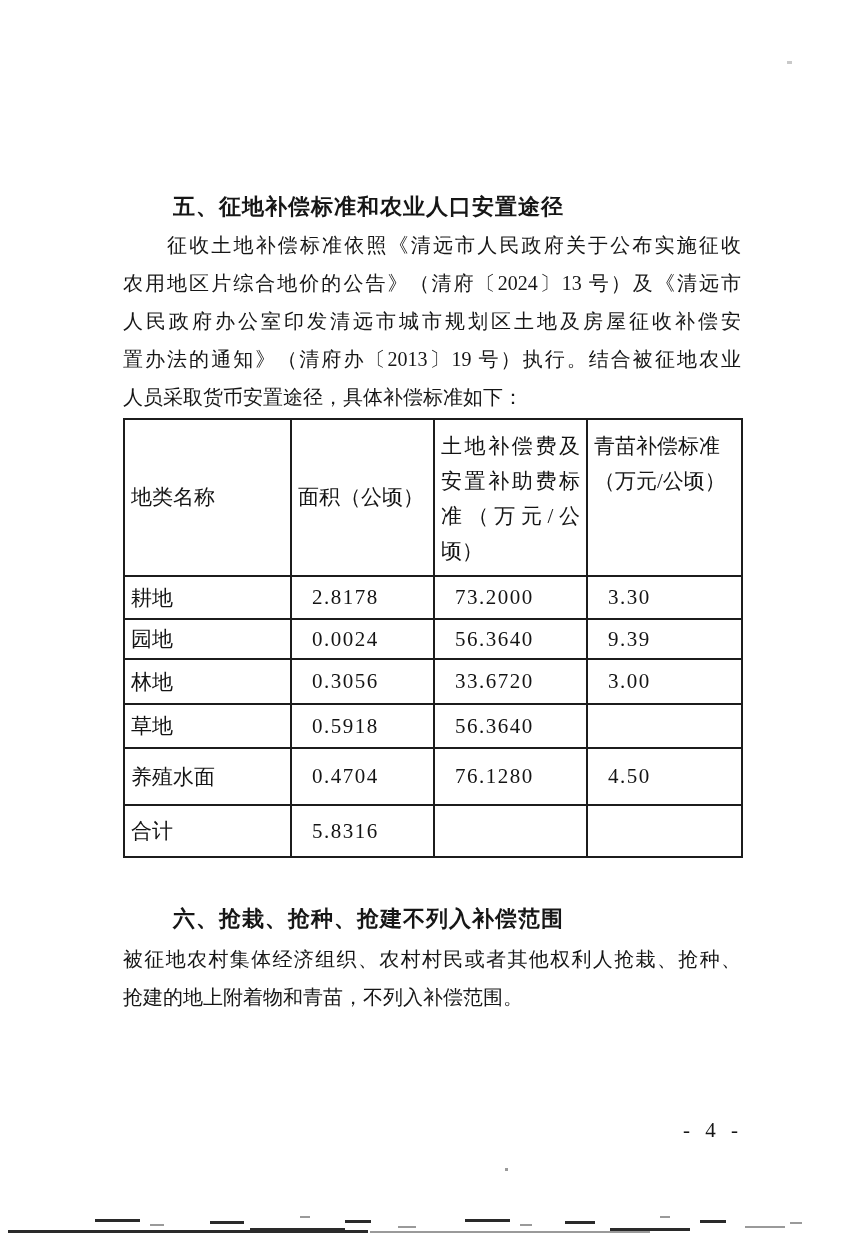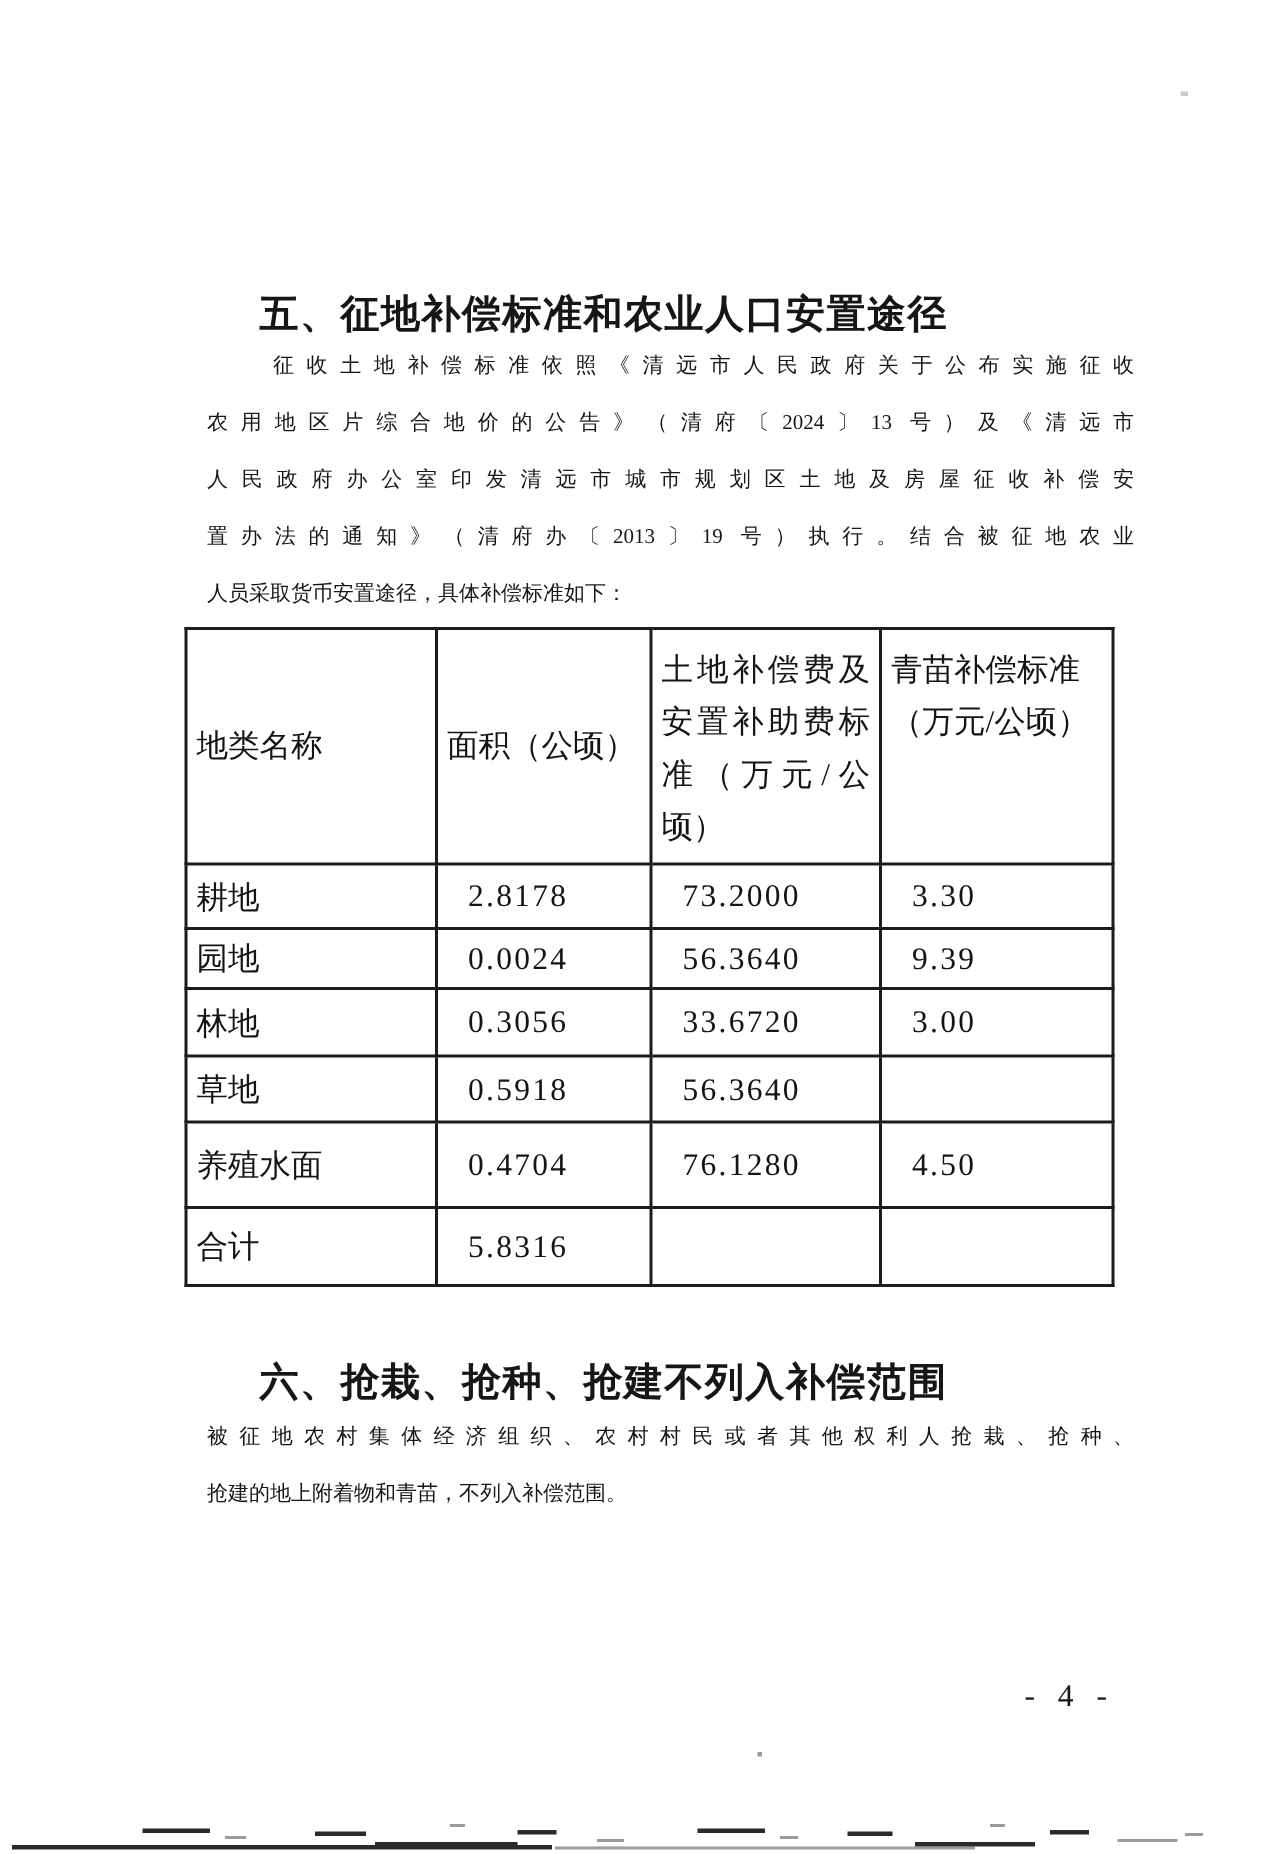--- a/index.html
+++ b/index.html
@@ -6,26 +6,26 @@
   .page {
     position:relative; width:850px; height:1236px;
     background:#ffffff; overflow:hidden;
     font-family:"Liberation Serif","DejaVu Serif",serif;
     color:#161616;
   }
   .heading {
     position:absolute; left:123px; width:618px; margin:0;
     padding-left:50px; box-sizing:border-box;
     font-family:"Liberation Sans","DejaVu Sans",sans-serif;
-    font-weight:700; font-size:26px; letter-spacing:1px;
+    font-weight:700; font-size:22px; letter-spacing:1px;
     white-space:nowrap;
   }
   .h1 { top:192px; }
   .h2 { top:904px; }
-  .para { position:absolute; left:138px; width:618px; font-size:14px; }
+  .para { position:absolute; left:123px; width:618px; font-size:20px; }
   .p1 { top:226px; }
   .p2 { top:940px; }
   .line { height:38px; line-height:38px; white-space:nowrap; }
   .line.fill { text-align:justify; text-align-last:justify; white-space:normal; overflow:hidden; }
   .line.indent { text-indent:44px; }
   
   .comp-table {
     position:absolute; left:123px; top:418px;
     border-collapse:collapse; table-layout:fixed;
     font-size:21px; color:#141414;

